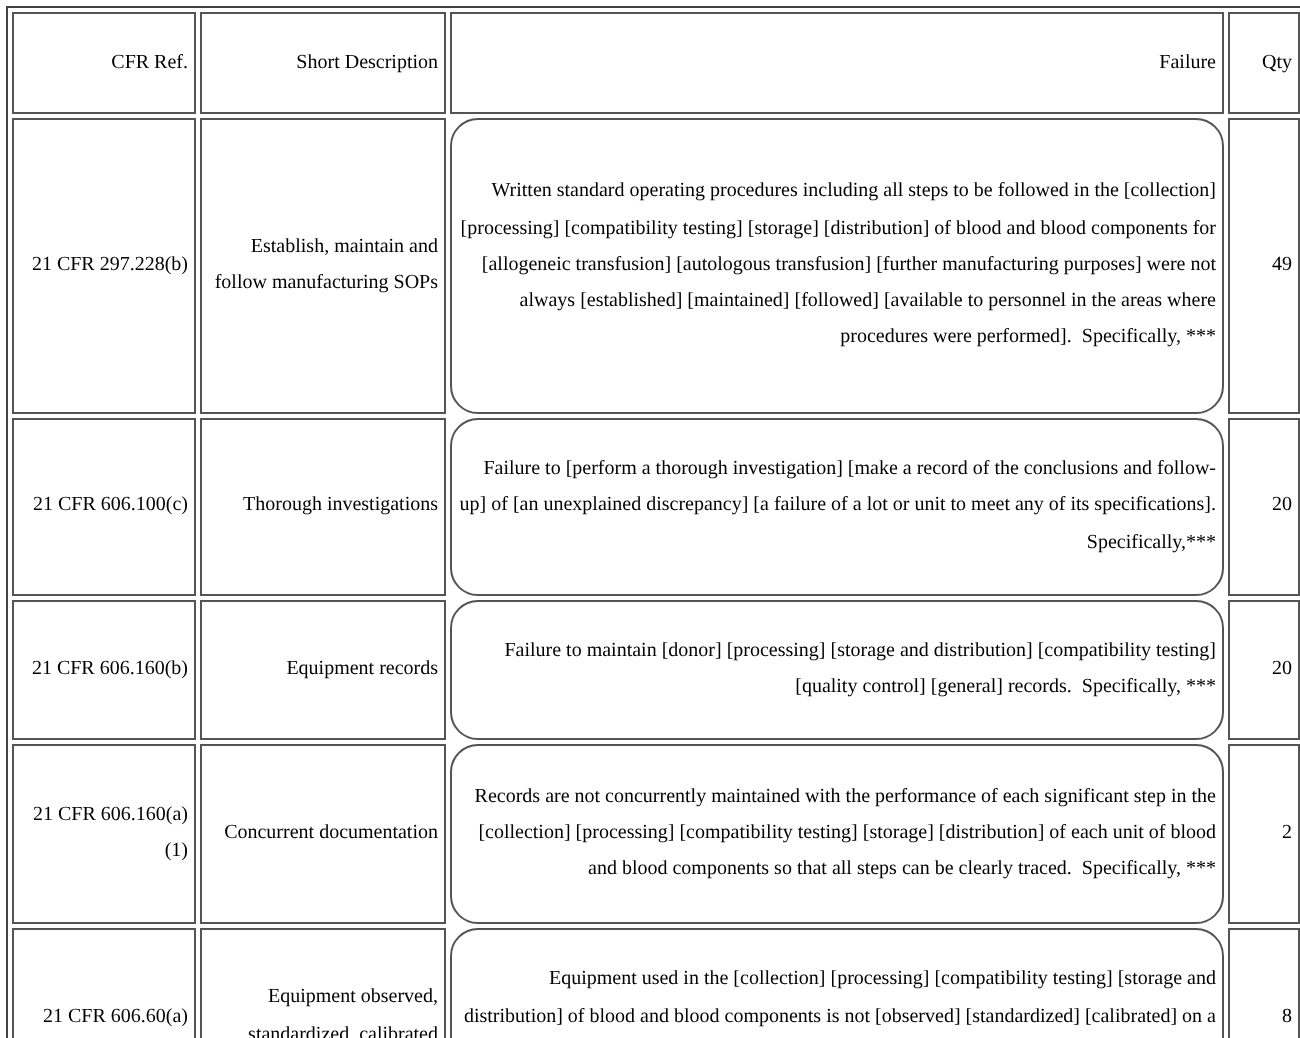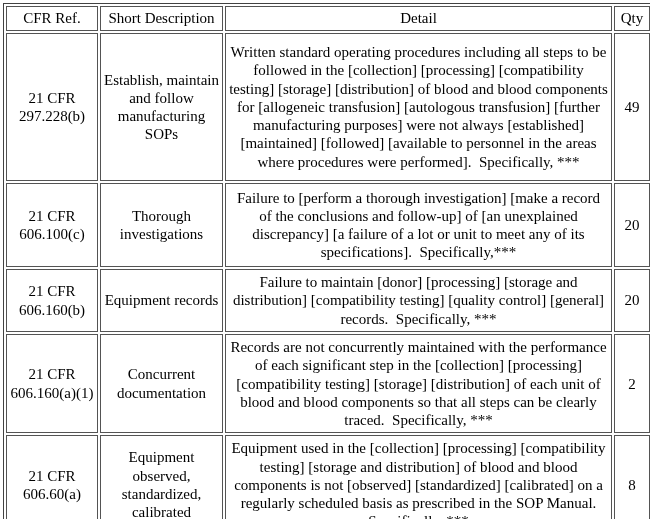--- a/index.html
+++ b/index.html
@@ -20,53 +20,53 @@
     table-layout: fixed;
     background: #ffffff;
   }
   col.c-ref   { width: 92px; }
   col.c-short { width: 123px; }
   col.c-det   { width: 387px; }
   col.c-qty   { width: 36px; }
   th, td {
     border: 1px solid #545454;
     box-sizing: border-box;
-    padding: 3px 3px;
+    padding: 16px 3px;
     color: #000000;
-    font-size: 15px;
+    font-size: 10px;
     line-height: 18.25px;
     font-weight: normal;
-    text-align: center;
+    text-align: right;
     vertical-align: middle;
     overflow: hidden;
   }
   thead tr { height: 20px; }
   thead th { line-height: 17px; }
   tbody tr:nth-child(1) { height: 148px; }
   tbody tr:nth-child(2) { height: 84px; }
   tbody tr:nth-child(3) { height: 63px; }
   tbody tr:nth-child(4) { height: 90px; }
   tbody tr:nth-child(5) { height: 85px; }
-  td.detail-cell { white-space: pre-wrap; }
+  td.detail-cell { white-space: pre-wrap; border-radius: 14px; }
 </style>
 </head>
 <body>
 
 <table class="cfr-table">
   <colgroup>
     <col class="c-ref">
     <col class="c-short">
     <col class="c-det">
     <col class="c-qty">
   </colgroup>
   <thead>
     <tr>
       <th>CFR Ref.</th>
       <th>Short Description</th>
-      <th>Detail</th>
+      <th>Failure</th>
       <th>Qty</th>
     </tr>
   </thead>
   <tbody>
     <tr>
       <td class="ref-cell">21 CFR 297.228(b)</td>
       <td class="short-cell">Establish, maintain and follow manufacturing SOPs</td>
       <td class="detail-cell">Written standard operating procedures including all steps to be followed in the [collection] [processing] [compatibility testing] [storage] [distribution] of blood and blood components for [allogeneic transfusion] [autologous transfusion] [further manufacturing purposes] were not always [established] [maintained] [followed] [available to personnel in the areas where procedures were performed].  Specifically, ***</td>
       <td class="qty-cell">49</td>
     </tr>

